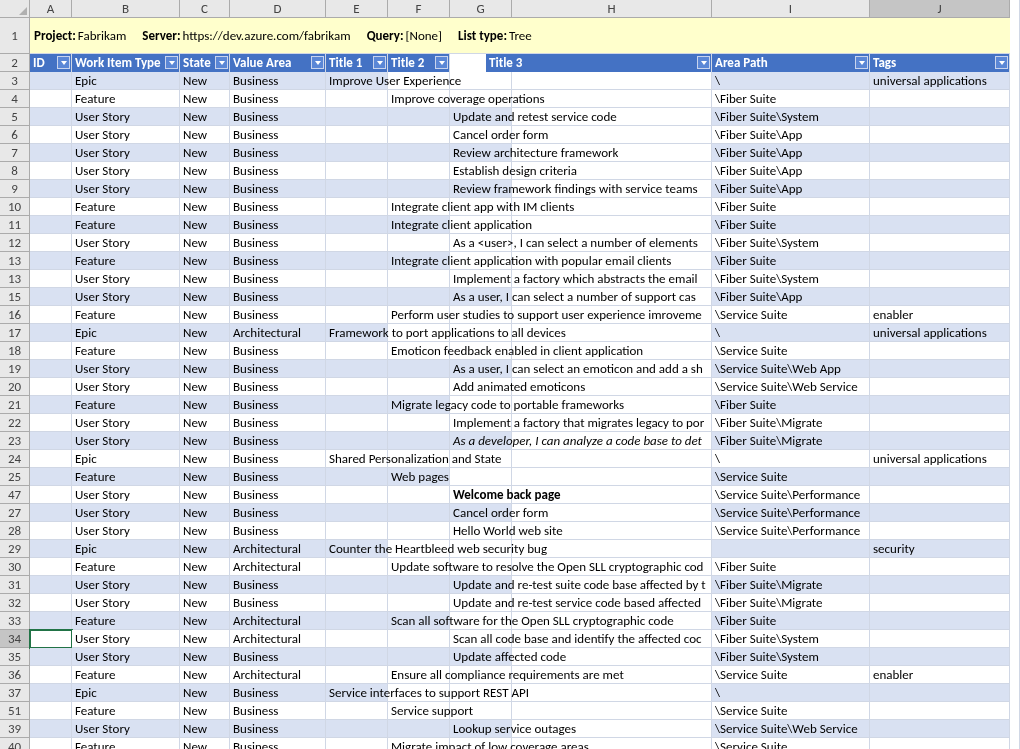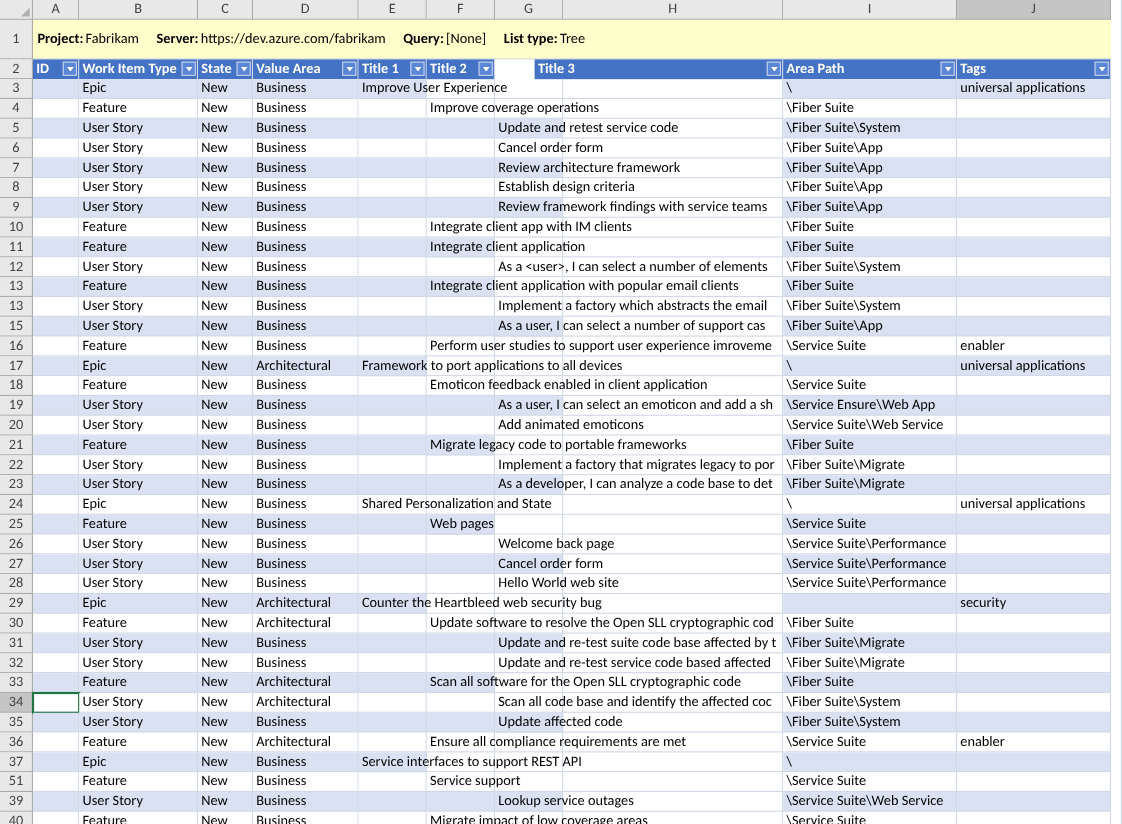--- a/index.html
+++ b/index.html
@@ -391,21 +391,21 @@
     <div class="cell band0"></div>
     <div class="cell band0">User Story</div>
     <div class="cell band0">New</div>
     <div class="cell band0">Business</div>
     <div class="cell band0"></div>
     <div class="cell band0"></div>
     <div class="cell band0 ov">
       <span class="overflow" style="z-index: 3;">As a user, I can select an emoticon and add a sh</span>
     </div>
     <div class="cell band0" style="background: transparent;"></div>
-    <div class="cell band0">\Service Ensure\Web App</div>
+    <div class="cell band0">\Service Suite\Web App</div>
     <div class="cell band0"></div>
     <div class="row-header">20</div>
     <div class="cell band1"></div>
     <div class="cell band1">User Story</div>
     <div class="cell band1">New</div>
     <div class="cell band1">Business</div>
     <div class="cell band1"></div>
     <div class="cell band1"></div>
     <div class="cell band1 ov">
       <span class="overflow" style="z-index: 3;">Add animated emoticons</span>
@@ -440,21 +440,21 @@
     <div class="cell band1">\Fiber Suite\Migrate</div>
     <div class="cell band1"></div>
     <div class="row-header">23</div>
     <div class="cell band0"></div>
     <div class="cell band0">User Story</div>
     <div class="cell band0">New</div>
     <div class="cell band0">Business</div>
     <div class="cell band0"></div>
     <div class="cell band0"></div>
     <div class="cell band0 ov">
-      <span class="overflow" style="z-index: 3;">As a developer, I can analyze a code base to det</span>
+      <span class="overflow" style="z-index: 3; font-style: italic;">As a developer, I can analyze a code base to det</span>
     </div>
     <div class="cell band0" style="background: transparent;"></div>
     <div class="cell band0">\Fiber Suite\Migrate</div>
     <div class="cell band0"></div>
     <div class="row-header">24</div>
     <div class="cell band1"></div>
     <div class="cell band1">Epic</div>
     <div class="cell band1">New</div>
     <div class="cell band1">Business</div>
     <div class="cell band1 ov">
@@ -471,29 +471,29 @@
     <div class="cell band0">New</div>
     <div class="cell band0">Business</div>
     <div class="cell band0"></div>
     <div class="cell band0 ov">
       <span class="overflow" style="z-index: 3;">Web pages</span>
     </div>
     <div class="cell band0" style="background: transparent;"></div>
     <div class="cell band0" style="background: transparent;"></div>
     <div class="cell band0">\Service Suite</div>
     <div class="cell band0"></div>
-    <div class="row-header">26</div>
-    <div class="cell band1"></div>
-    <div class="cell band1">User Story</div>
-    <div class="cell band1">New</div>
-    <div class="cell band1">Business</div>
-    <div class="cell band1"></div>
-    <div class="cell band1"></div>
-    <div class="cell band1 ov">
-      <span class="overflow" style="z-index: 3;">Welcome back page</span>
+    <div class="row-header">47</div>
+    <div class="cell band1"></div>
+    <div class="cell band1">User Story</div>
+    <div class="cell band1">New</div>
+    <div class="cell band1">Business</div>
+    <div class="cell band1"></div>
+    <div class="cell band1"></div>
+    <div class="cell band1 ov">
+      <span class="overflow" style="z-index: 3; font-weight: bold;">Welcome back page</span>
     </div>
     <div class="cell band1" style="background: transparent;"></div>
     <div class="cell band1">\Service Suite\Performance</div>
     <div class="cell band1"></div>
     <div class="row-header">27</div>
     <div class="cell band0"></div>
     <div class="cell band0">User Story</div>
     <div class="cell band0">New</div>
     <div class="cell band0">Business</div>
     <div class="cell band0"></div>

